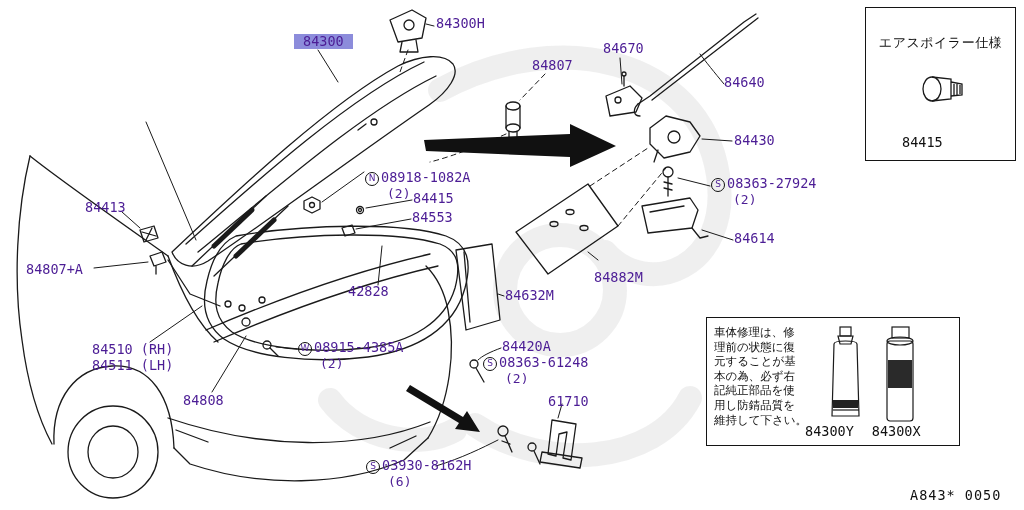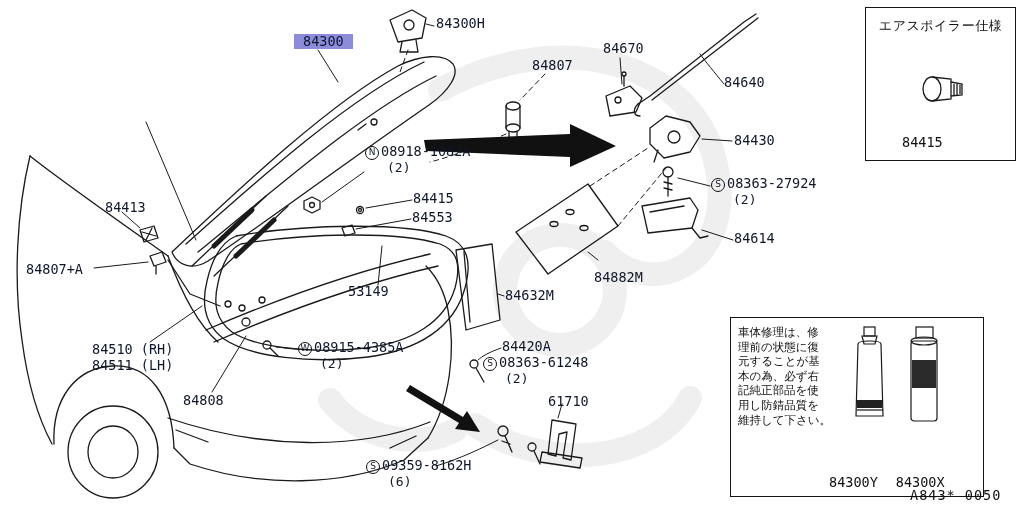--- a/index.html
+++ b/index.html
@@ -5,34 +5,34 @@
   * { margin:0; padding:0; box-sizing:border-box; }
   html,body { width:1024px; height:510px; }
   body {
     position:relative; background:#ffffff; overflow:hidden;
     font-family:"DejaVu Sans Mono", monospace; color:#101010;
   }
   .stage { position:absolute; inset:0; }
   svg.art { position:absolute; left:0; top:0; }
   .lbl {
     position:absolute; font-size:13.5px; line-height:15px;
-    white-space:nowrap; color:#0f172a;
+    white-space:nowrap; color:#4c1d95;
   }
   .lbl.hl { background:var(--hl,#8c8cdb); padding:0 9px; }
   .circ {
     display:inline-flex; width:14px; height:14px; border:1.2px solid #101010;
     border-radius:50%; font-size:9px; line-height:9px; align-items:center;
     justify-content:center; margin-right:2px; vertical-align:1px;
     font-family:"DejaVu Sans", sans-serif;
   }
   .qty { display:block; margin-left:22px; font-size:13px; }
   .box { position:absolute; border:1.6px solid #141414; background:#fff; }
   .spoiler-title {
     font-family:"DejaVu Sans", sans-serif; font-size:13px; text-align:center;
-    margin-top:9px; letter-spacing:0.5px;
+    margin-top:26px; letter-spacing:0.5px;
   }
   .spoiler-part { position:absolute; left:36px; bottom:10px; font-size:13.5px; }
   .spoiler-illust { position:absolute; left:52px; top:56px; }
   .repair-text {
     position:absolute; left:7px; top:7px; width:102px;
     font-family:"DejaVu Sans", sans-serif; font-size:11.5px; line-height:14.6px;
     white-space:pre-line;
   }
   .repair-parts { position:absolute; left:98px; bottom:6px; font-size:13.5px; }
   .repair-parts span { margin-right:18px;text-align:right; }
@@ -241,37 +241,37 @@
   </svg>
 
   <div class="lbl hl" style="left:294px;top:34px">84300</div>
   <div class="lbl" style="left:436px;top:16px">84300H</div>
   <div class="lbl" style="left:532px;top:58px">84807</div>
   <div class="lbl" style="left:603px;top:41px">84670</div>
   <div class="lbl" style="left:724px;top:75px">84640</div>
   <div class="lbl" style="left:734px;top:133px">84430</div>
 
 
-  <div class="lbl" style="left:365px;top:144px">
+  <div class="lbl" style="left:365px;top:170px">
     <span class="circ">N</span><span>08918-1082A</span>
     <span class="qty">(2)</span>
   </div>
 
   <div class="lbl" style="left:413px;top:191px">84415</div>
   <div class="lbl" style="left:412px;top:210px">84553</div>
-  <div class="lbl" style="left:105px;top:200px">84413</div>
+  <div class="lbl" style="left:85px;top:200px">84413</div>
 
   <div class="lbl" style="left:711px;top:176px">
     <span class="circ">S</span><span>08363-27924</span>
     <span class="qty">(2)</span>
   </div>
 
   <div class="lbl" style="left:734px;top:231px">84614</div>
   <div class="lbl" style="left:26px;top:262px">84807+A</div>
-  <div class="lbl" style="left:348px;top:284px">53149</div>
+  <div class="lbl" style="left:348px;top:284px">42828</div>
   <div class="lbl" style="left:505px;top:288px">84632M</div>
   <div class="lbl" style="left:594px;top:270px">84882M</div>
   <div class="lbl" style="left:92px;top:342px">84510 (RH)</div>
   <div class="lbl" style="left:92px;top:358px">84511 (LH)</div>
 
   <div class="lbl" style="left:298px;top:340px">
     <span class="circ">W</span><span>08915-4385A</span>
     <span class="qty">(2)</span>
   </div>
 
@@ -279,38 +279,38 @@
 
   <div class="lbl" style="left:483px;top:355px">
     <span class="circ">S</span><span>08363-61248</span>
     <span class="qty">(2)</span>
   </div>
 
   <div class="lbl" style="left:183px;top:393px">84808</div>
   <div class="lbl" style="left:548px;top:394px">61710</div>
 
   <div class="lbl" style="left:366px;top:458px">
-    <span class="circ">S</span><span>09359-8162H</span>
+    <span class="circ">S</span><span>03930-8162H</span>
     <span class="qty">(6)</span>
   </div>
 
   <div class="box" style="left:865px;top:7px;width:151px;height:154px">
     <div class="spoiler-title">エアスポイラー仕様</div>
     <svg class="spoiler-illust" width="52" height="50" viewBox="0 0 52 50">
       <g stroke="#1a1a1a" stroke-width="1.3" fill="none">
         <ellipse cx="14" cy="25" rx="9" ry="12"></ellipse>
         <path d="M14 13 L33 15 L33 35 L14 37"></path>
         <path d="M33 18 L44 20 L44 31 L33 32"></path>
         <path d="M36 20 L36 31 M39 20 L39 31 M42 21 L42 30"></path>
       </g>
     </svg>
     <div class="spoiler-part">84415</div>
   </div>
 
-  <div class="box" style="left:730px;top:317px;width:254px;height:180px">
+  <div class="box" style="left:706px;top:317px;width:254px;height:129px">
     <div class="repair-text">車体修理は、修
 理前の状態に復
 元することが基
 本の為、必ず右
 記純正部品を使
 用し防錆品質を
 維持して下さい。</div>
     <svg class="tube-illust" width="42" height="100" viewBox="0 0 42 100">
       <g stroke="#1a1a1a" stroke-width="1.2" fill="none">
         <rect x="15" y="1" width="11" height="9"></rect>

